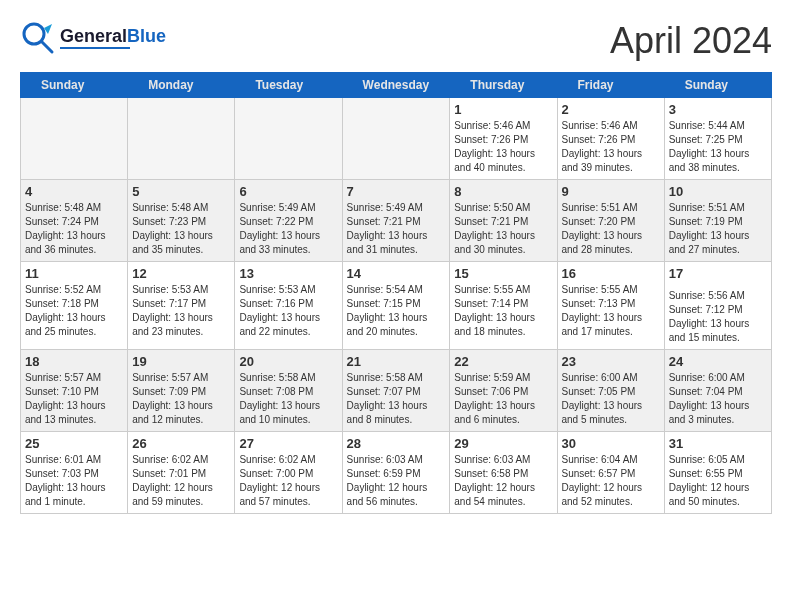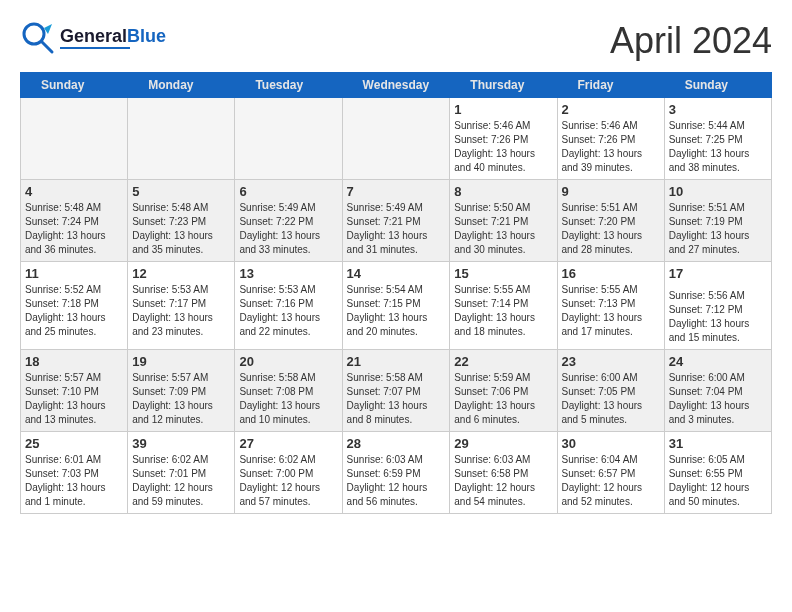--- a/index.html
+++ b/index.html
@@ -293,21 +293,21 @@
       </tr>
       <tr>
         <td>
           <span class="day-num">25</span>
           <div class="day-info" style="white-space: pre-line;">Sunrise: 6:01 AM
 Sunset: 7:03 PM
 Daylight: 13 hours
 and 1 minute.</div>
         </td>
         <td>
-          <span class="day-num">39</span>
+          <span class="day-num">26</span>
           <div class="day-info" style="white-space: pre-line;">Sunrise: 6:02 AM
 Sunset: 7:01 PM
 Daylight: 12 hours
 and 59 minutes.</div>
         </td>
         <td>
           <span class="day-num">27</span>
           <div class="day-info" style="white-space: pre-line;">Sunrise: 6:02 AM
 Sunset: 7:00 PM
 Daylight: 12 hours

